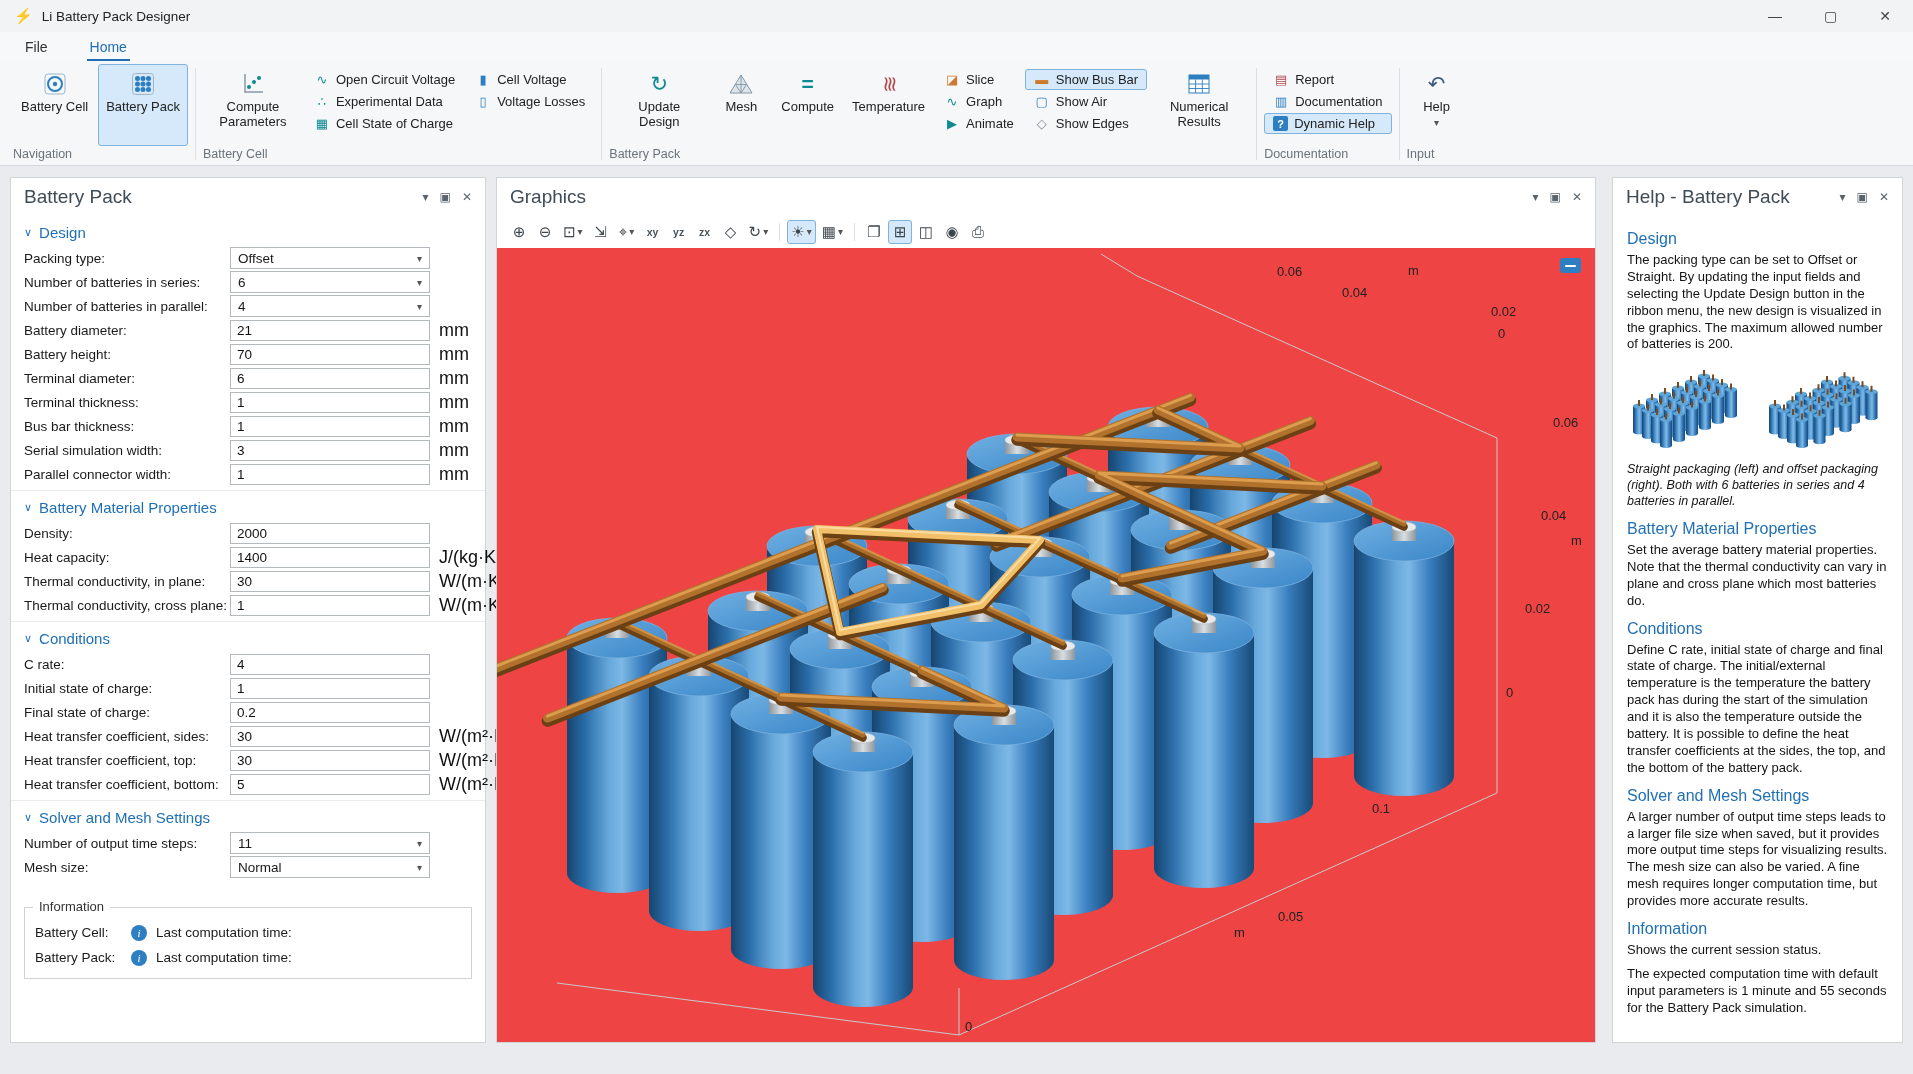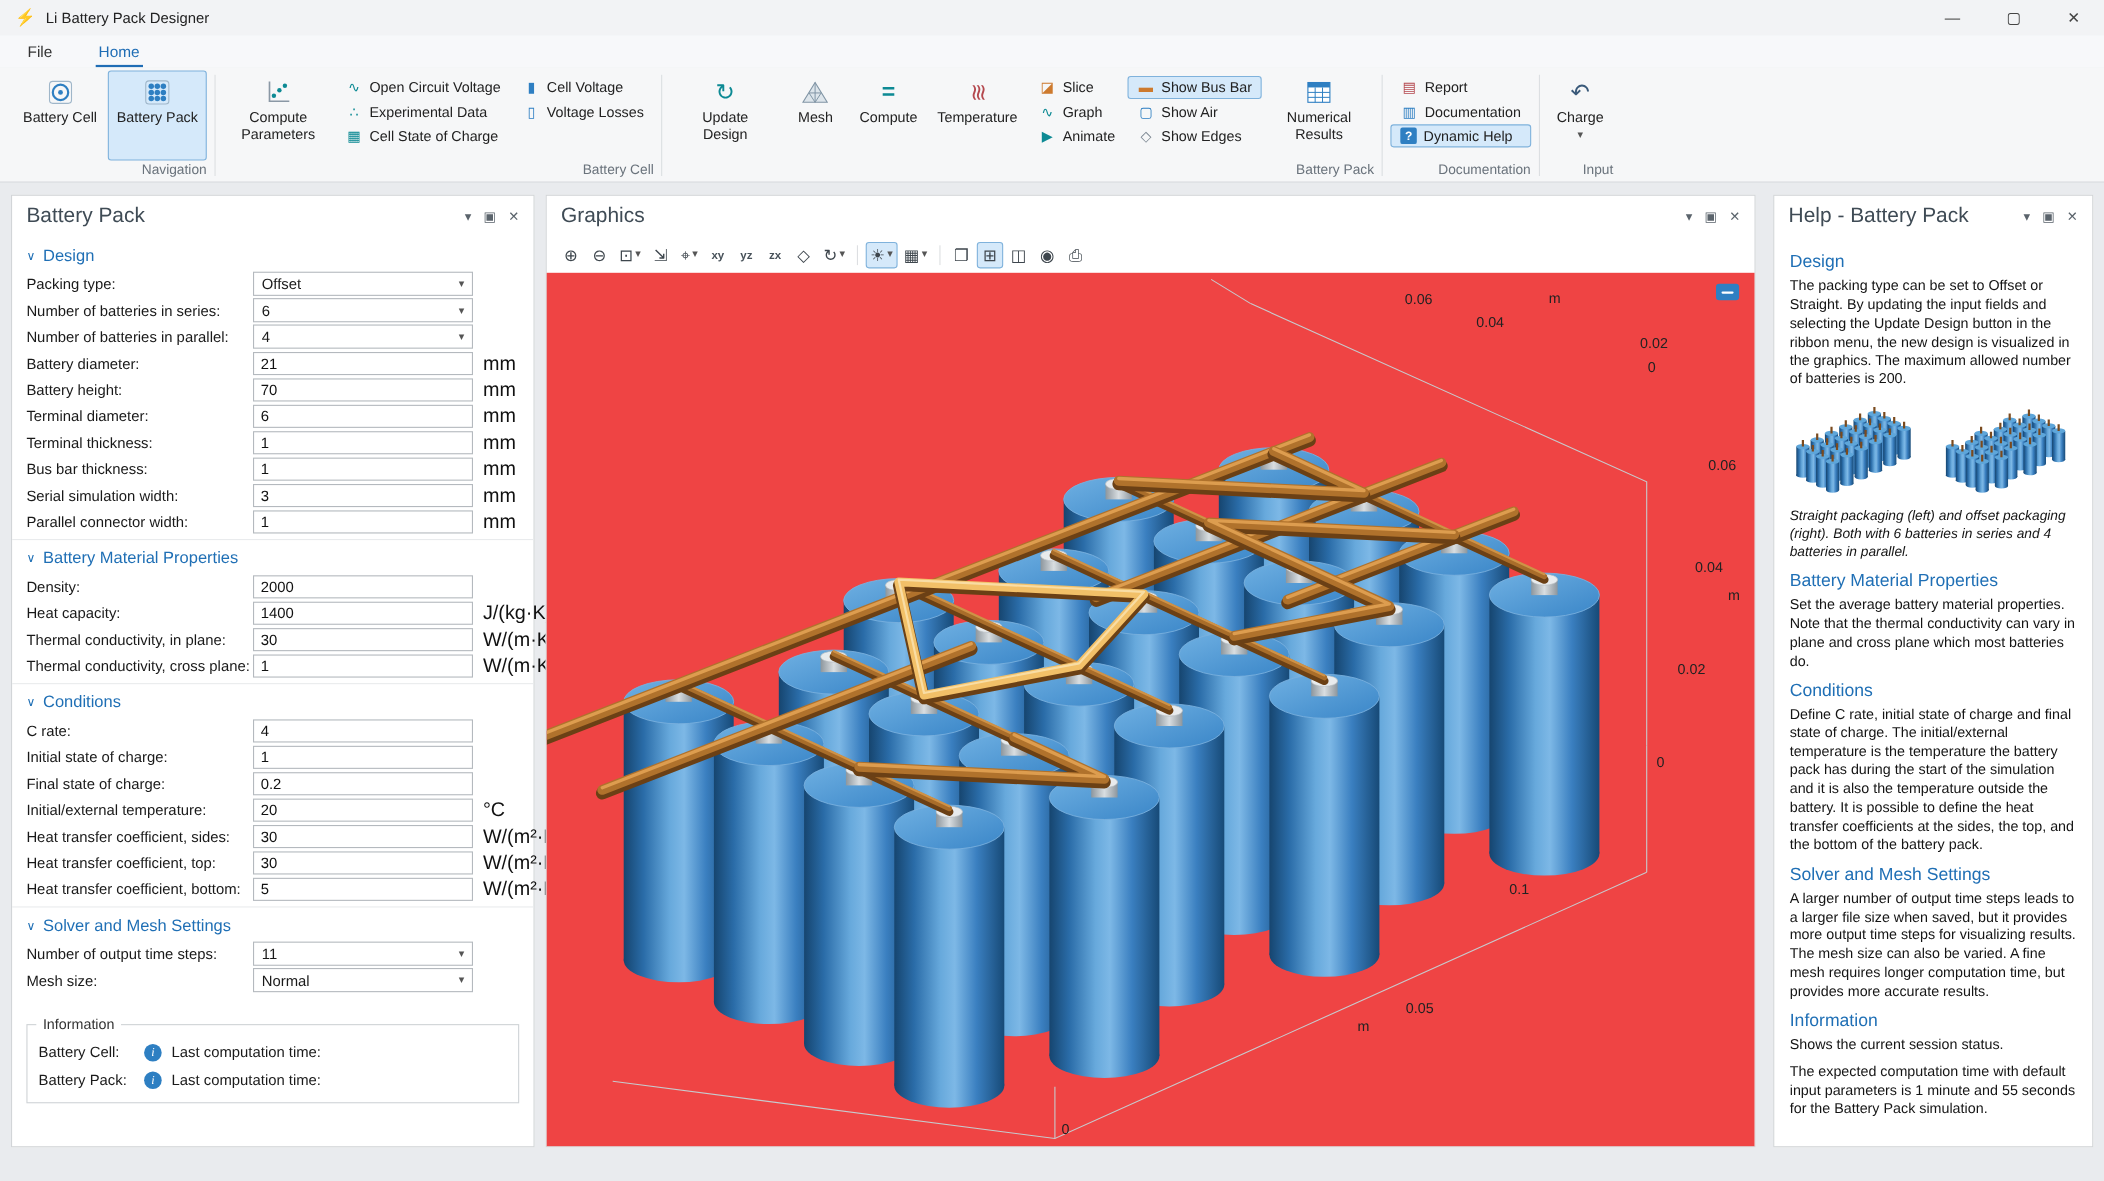--- a/index.html
+++ b/index.html
@@ -17,21 +17,21 @@
 
   
   .menubar{height:29px;background:#f7f8fa;display:flex;align-items:flex-end;padding:0 22px;gap:36px}
   .menu-item{padding:4px 3px 6px;font-size:14px;color:#333}
   .menu-item.active{color:#1f6db5;border-bottom:2px solid #1f6db5;padding-bottom:4px}
 
   
   .ribbon{height:105px;background:#f6f7f8;border-bottom:1px solid #d5d8db;display:flex;align-items:stretch;padding:2px 6px 0}
   .rgroup{display:flex;flex-direction:column;padding:1px 7px 0}
   .rbtns{flex:1;display:flex;align-items:stretch;gap:2px}
-  .rglabel{text-align:right;font-size:12.5px;color:#6a737c;padding:1px 0 4px;white-space:nowrap}
+  .rglabel{text-align:left;font-size:12.5px;color:#6a737c;padding:1px 0 4px;white-space:nowrap}
   .rsep{width:1px;background:#dcdfe2;margin:5px 0}
   .bigbtn{display:flex;flex-direction:column;align-items:center;gap:3px;padding:6px 7px 2px;border:1px solid transparent;border-radius:3px;min-width:60px;max-width:100px;cursor:default}
   .bigbtn .blabel{font-size:13px;line-height:1.13;color:#222}
   .bigbtn.selected{background:#d5e9fa;border-color:#7fb2dc}
   .bicon{height:26px;display:flex;align-items:center;justify-content:center;font-size:21px}
   .smallcol{display:flex;flex-direction:column;gap:1px;padding-top:5px}
   .smallbtn{display:flex;align-items:center;gap:6px;padding:2px 8px;border:1px solid transparent;border-radius:3px;font-size:13px;color:#222;white-space:nowrap;cursor:default}
   .smallbtn.selected{background:#d5e9fa;border-color:#7fb2dc}
   .sicon{width:16px;text-align:center;font-size:13px}
   .c-teal{color:#0d8a94}.c-blue{color:#2e7fc2}.c-orange{color:#cd7a2e}.c-red{color:#b4484e}.c-gray{color:#7c8792}.c-slate{color:#3a5a7a}
@@ -270,21 +270,21 @@
     </div>
     <div class="rglabel">Documentation</div>
   </div>
 
   <div class="rsep"></div>
 
   <div class="rgroup">
     <div class="rbtns">
       <button class="bigbtn">
         <span class="bicon c-slate">↶</span>
-        <span class="blabel">Charge</span>
+        <span class="blabel">Help</span>
         <span class="ddchev">▾</span>
       </button>
     </div>
     <div class="rglabel">Input</div>
   </div>
 
 </div>
 
 <div class="panel" id="panel-left">
   <div class="panel-header">
@@ -406,25 +406,20 @@
         </div>
         <div class="form-row">
           <label class="fr-label">Initial state of charge:</label>
           <input type="text" class="fr-input" value="1" style="">
           <span class="fr-unit"></span>
         </div>
         <div class="form-row">
           <label class="fr-label">Final state of charge:</label>
           <input type="text" class="fr-input" value="0.2" style="">
           <span class="fr-unit"></span>
-        </div>
-        <div class="form-row">
-          <label class="fr-label">Initial/external temperature:</label>
-          <input type="text" class="fr-input" value="20" style="">
-          <span class="fr-unit">°C</span>
         </div>
         <div class="form-row">
           <label class="fr-label">Heat transfer coefficient, sides:</label>
           <input type="text" class="fr-input" value="30" style="">
           <span class="fr-unit">W/(m²·K)</span>
         </div>
         <div class="form-row">
           <label class="fr-label">Heat transfer coefficient, top:</label>
           <input type="text" class="fr-input" value="30" style="">
           <span class="fr-unit">W/(m²·K)</span>

